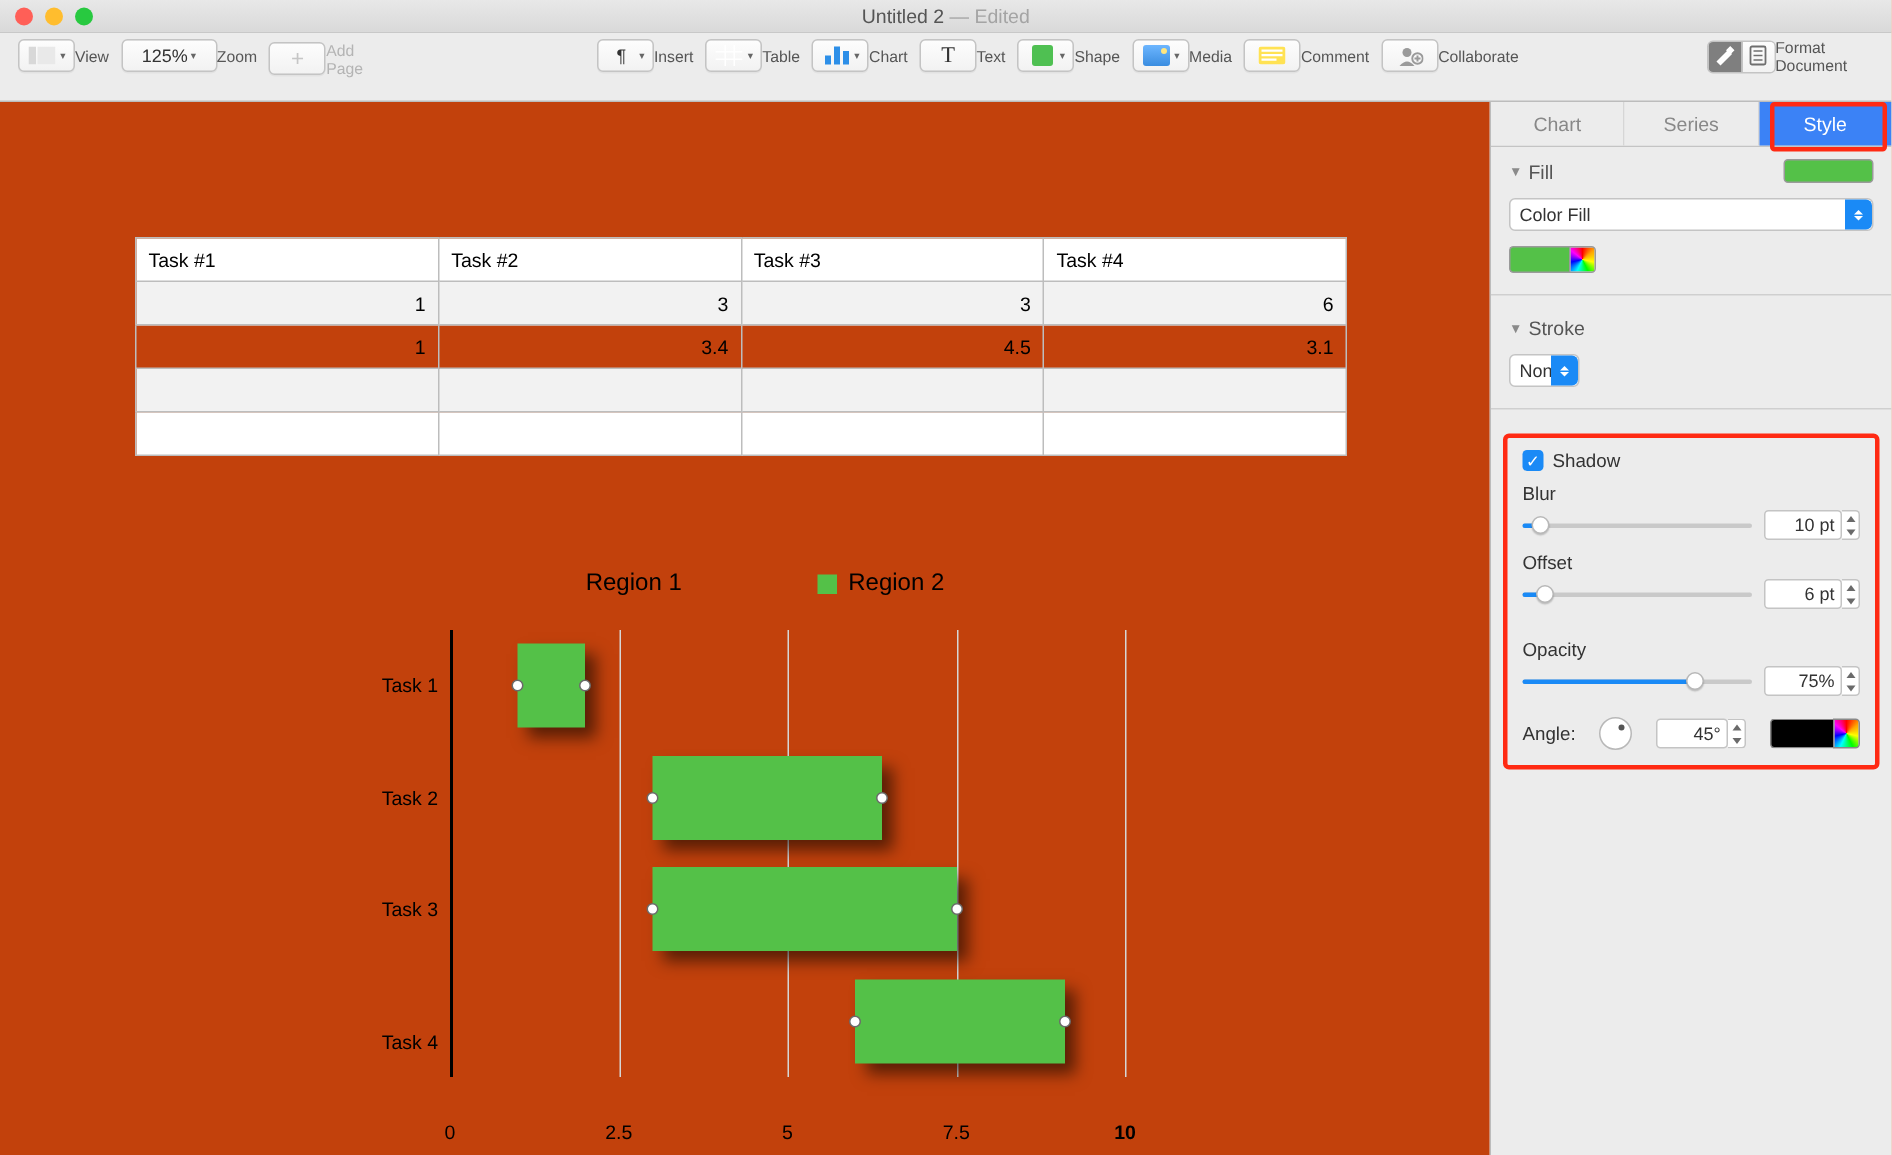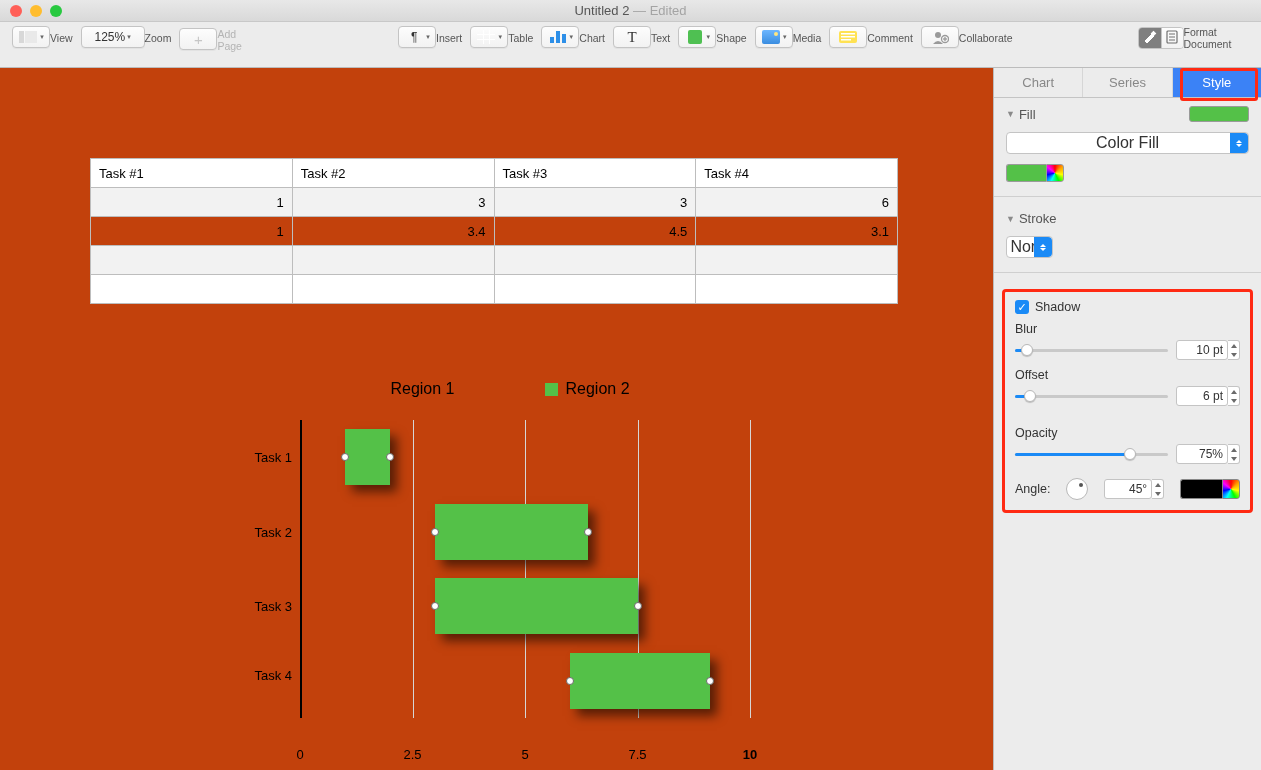--- a/index.html
+++ b/index.html
@@ -78,21 +78,21 @@
   .insp-tabs { display:flex; height:30px; border-bottom:1px solid #c4c4c4; }
   .insp-tabs button { flex:1; border:none; background:#ececec; color:#888; font-size:13px; border-right:1px solid #d6d6d6;}
   .insp-tabs button:last-child { border-right:none;}
   .insp-tabs button.active { background:#3b82f6; color:#fff;}
   .hl-tab { border:3px solid #ff2a13; border-radius:3px; position:absolute; width:78px; height:33px; left:1180px; top:68px; pointer-events:none;}
   .insp-body { padding:8px 12px 0 12px; display:flex; flex-direction:column; gap:10px; position:relative; }
   .section-head { display:flex; align-items:center; gap:4px; color:#555; font-size:13px; }
   .section-head .tri { font-size:9px; color:#8a8a8a;}
   .fill-row { display:flex; align-items:center; justify-content:space-between;}
   .swatch { width:60px; height:16px; border:1px solid #9a9a9a; border-radius:3px; background:#54c148;}
-  .select { height:22px; border:1px solid #c4c4c4; border-radius:4px; background:#fff; display:flex; align-items:center; padding:0 6px; font-size:16px; position:relative;justify-content:center;}
+  .select { height:22px; border:1px solid #c4c4c4; border-radius:4px; background:#fff; display:flex; align-items:center; padding:0 6px; font-size:12px; position:relative;}
   .select.full { width:100%; }
   .select .cap { position:absolute; right:0; top:0; bottom:0; width:18px; background:#1a8af6; border-radius:0 4px 4px 0; display:flex; flex-direction:column; align-items:center; justify-content:center; gap:1px;}
   .select .cap span { width:0;height:0;border-left:3px solid transparent;border-right:3px solid transparent;}
   .select .cap .up { border-bottom:3px solid #fff;} .select .cap .dn { border-top:3px solid #fff;}
   .color-well { display:flex; }
   .color-well .c { width:40px; height:18px; border:1px solid #9a9a9a; border-right:none; border-radius:3px 0 0 3px; background:#54c148;}
   .color-well .w { width:18px;height:18px;border:1px solid #9a9a9a;border-radius:0 3px 3px 0;background:conic-gradient(red,orange,yellow,lime,cyan,blue,magenta,red);}
   .divider { height:1px; background:#cfcfcf; margin:4px -12px;}
   .stroke-sel { width:47px; }
   .shadow-box { border:3px solid #ff2a13; border-radius:4px; padding:8px 10px 10px; margin:2px -4px 0 -4px;}
@@ -349,21 +349,21 @@
           <div class="handle" style="left: 45px; top: 37.25px;"></div>
           <div class="handle" style="left: 90px; top: 37.25px;"></div>
           <div class="cat-label" style="top: 111.75px;">Task 2</div>
           <div class="bar" style="left: 135px; width: 153px; top: 111.75px;"></div>
           <div class="handle" style="left: 135px; top: 111.75px;"></div>
           <div class="handle" style="left: 288px; top: 111.75px;"></div>
           <div class="cat-label" style="top: 186.25px;">Task 3</div>
           <div class="bar" style="left: 135px; width: 202.5px; top: 186.25px;"></div>
           <div class="handle" style="left: 135px; top: 186.25px;"></div>
           <div class="handle" style="left: 337.5px; top: 186.25px;"></div>
-          <div class="cat-label" style="top: 255px;">Task 4</div>
+          <div class="cat-label" style="top: 275px;">Task 4</div>
           <div class="bar" style="left: 270px; width: 139.5px; top: 260.75px;"></div>
           <div class="handle" style="left: 270px; top: 260.75px;"></div>
           <div class="handle" style="left: 409.5px; top: 260.75px;"></div>
         </div>
     </div>
 
   </div>
 
   <div class="inspector">
     <div class="insp-tabs">

